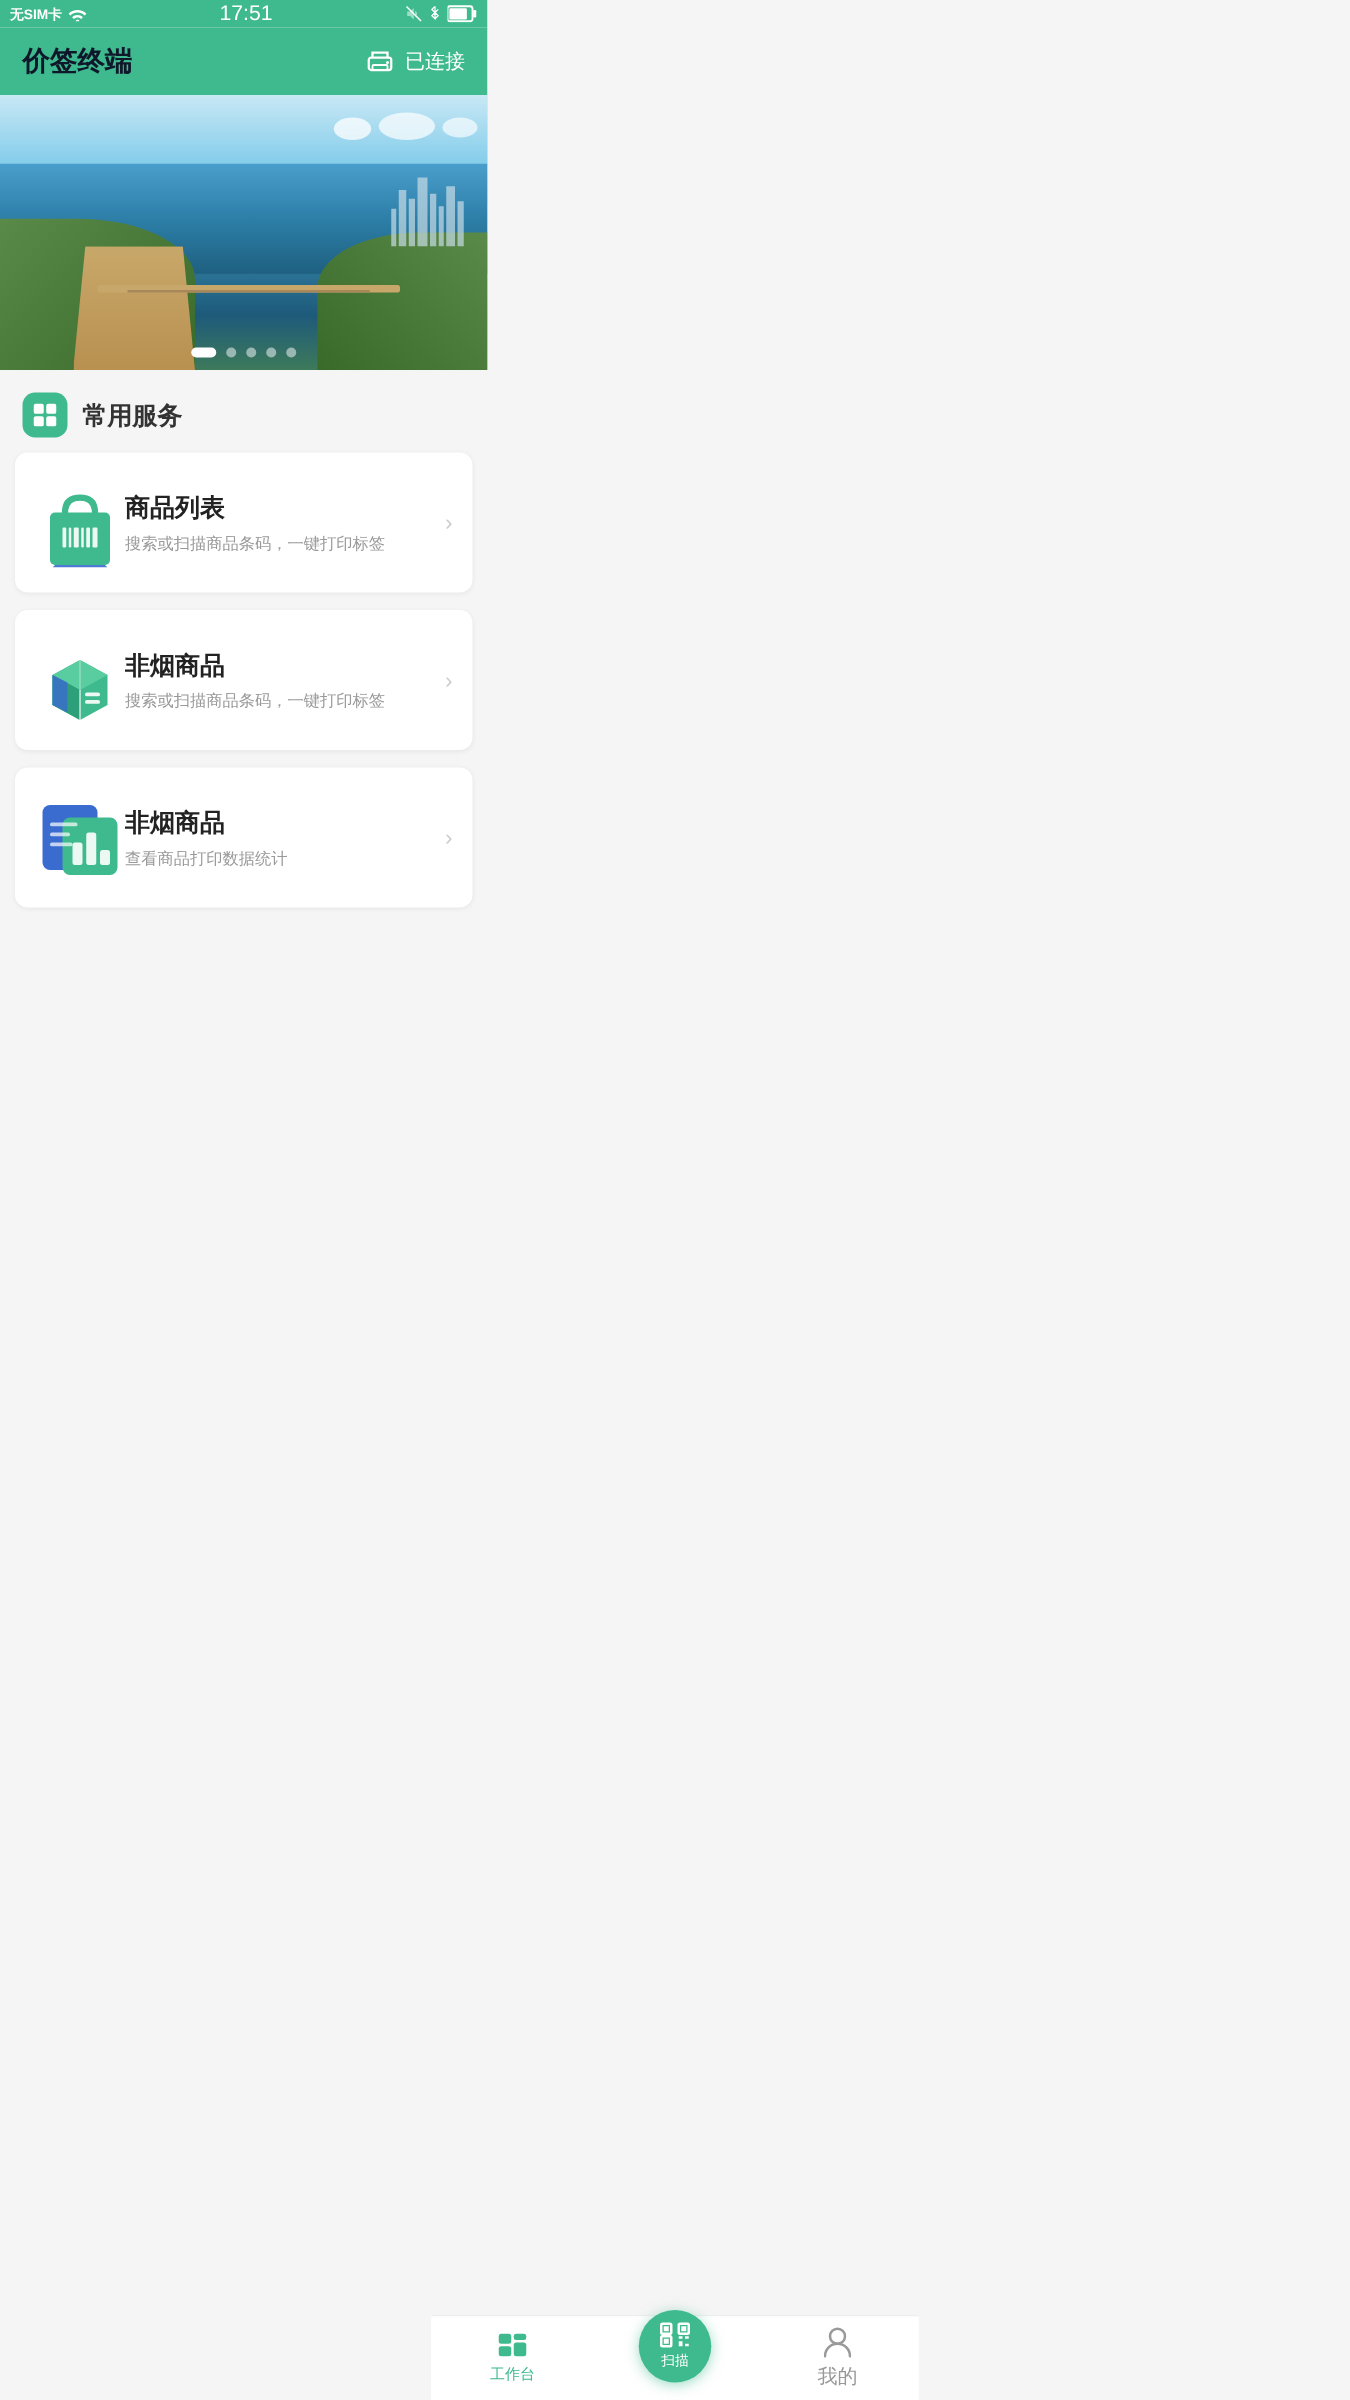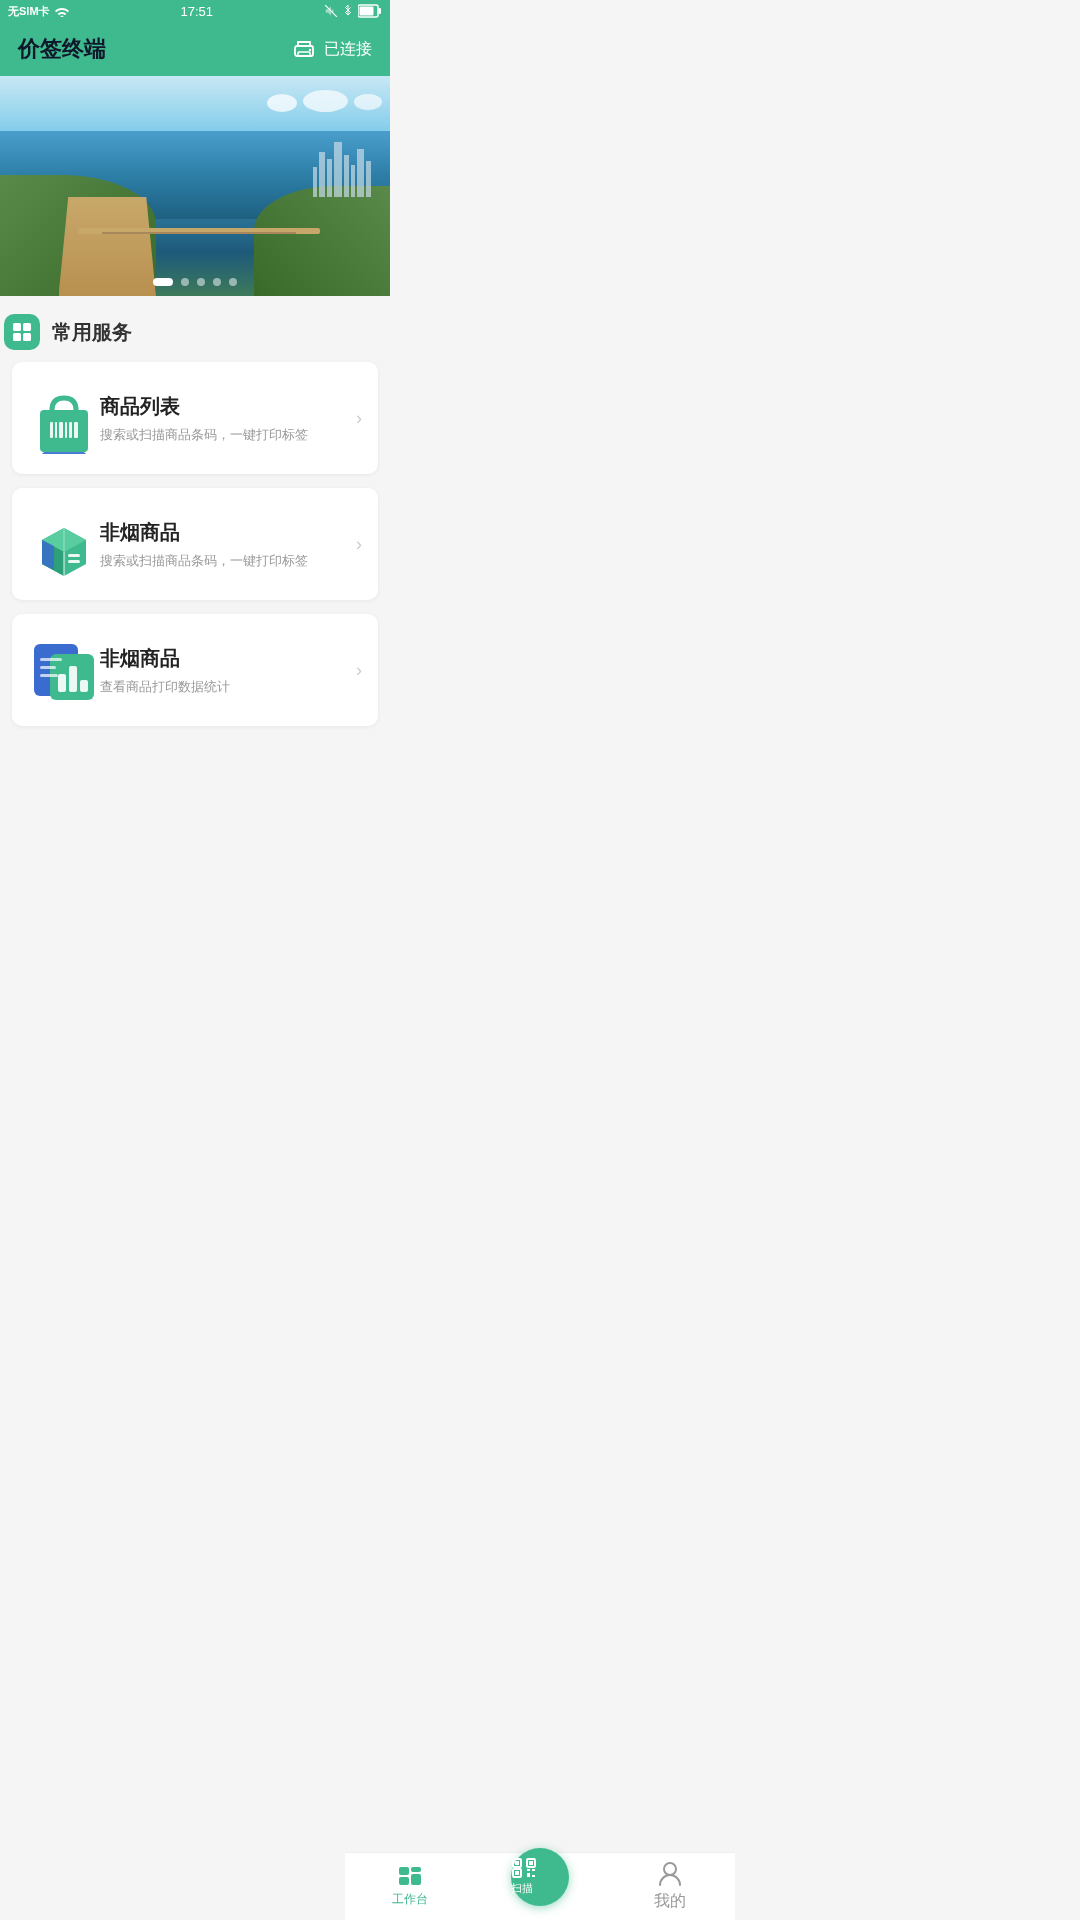--- a/index.html
+++ b/index.html
@@ -19,21 +19,21 @@
       background: #3eba8e;
       height: 22px;
       display: flex;
       align-items: center;
       justify-content: space-between;
       padding: 0 8px;
       color: white;
       font-size: 11px;
     }
     .status-left { display: flex; align-items: center; gap: 4px; font-weight: bold; }
-    .status-center { font-size: 13px; font-weight: 500; }
+    .status-center { font-size: 17px; font-weight: 500; }
     .status-right { display: flex; align-items: center; gap: 4px; }
 
     
     .header {
       background: #3eba8e;
       height: 54px;
       display: flex;
       align-items: center;
       justify-content: space-between;
       padding: 0 18px;
@@ -152,21 +152,21 @@
     .content {
       background: #f5f5f5;
       padding: 0;
     }
 
     
     .section-header {
       display: flex;
       align-items: center;
       gap: 12px;
-      padding: 18px 4px 12px;
+      padding: 18px 18px 12px;
       background: #f5f5f5;
     }
     .section-icon {
       width: 36px;
       height: 36px;
       border-radius: 10px;
       background: #3eba8e;
       display: flex;
       align-items: center;
       justify-content: center;
@@ -253,21 +253,21 @@
       color: #999;
     }
     
     .scan-btn {
       width: 58px;
       height: 58px;
       border-radius: 50%;
       background: #3eba8e;
       display: flex;
       flex-direction: column;
-      align-items: flex-start;
+      align-items: center;
       justify-content: center;
       margin-top: -20px;
       box-shadow: 0 2px 10px rgba(62,186,142,0.5);
       cursor: pointer;
       gap: 2px;
     }
     .scan-btn-label {
       font-size: 11px;
       color: white;
     }

